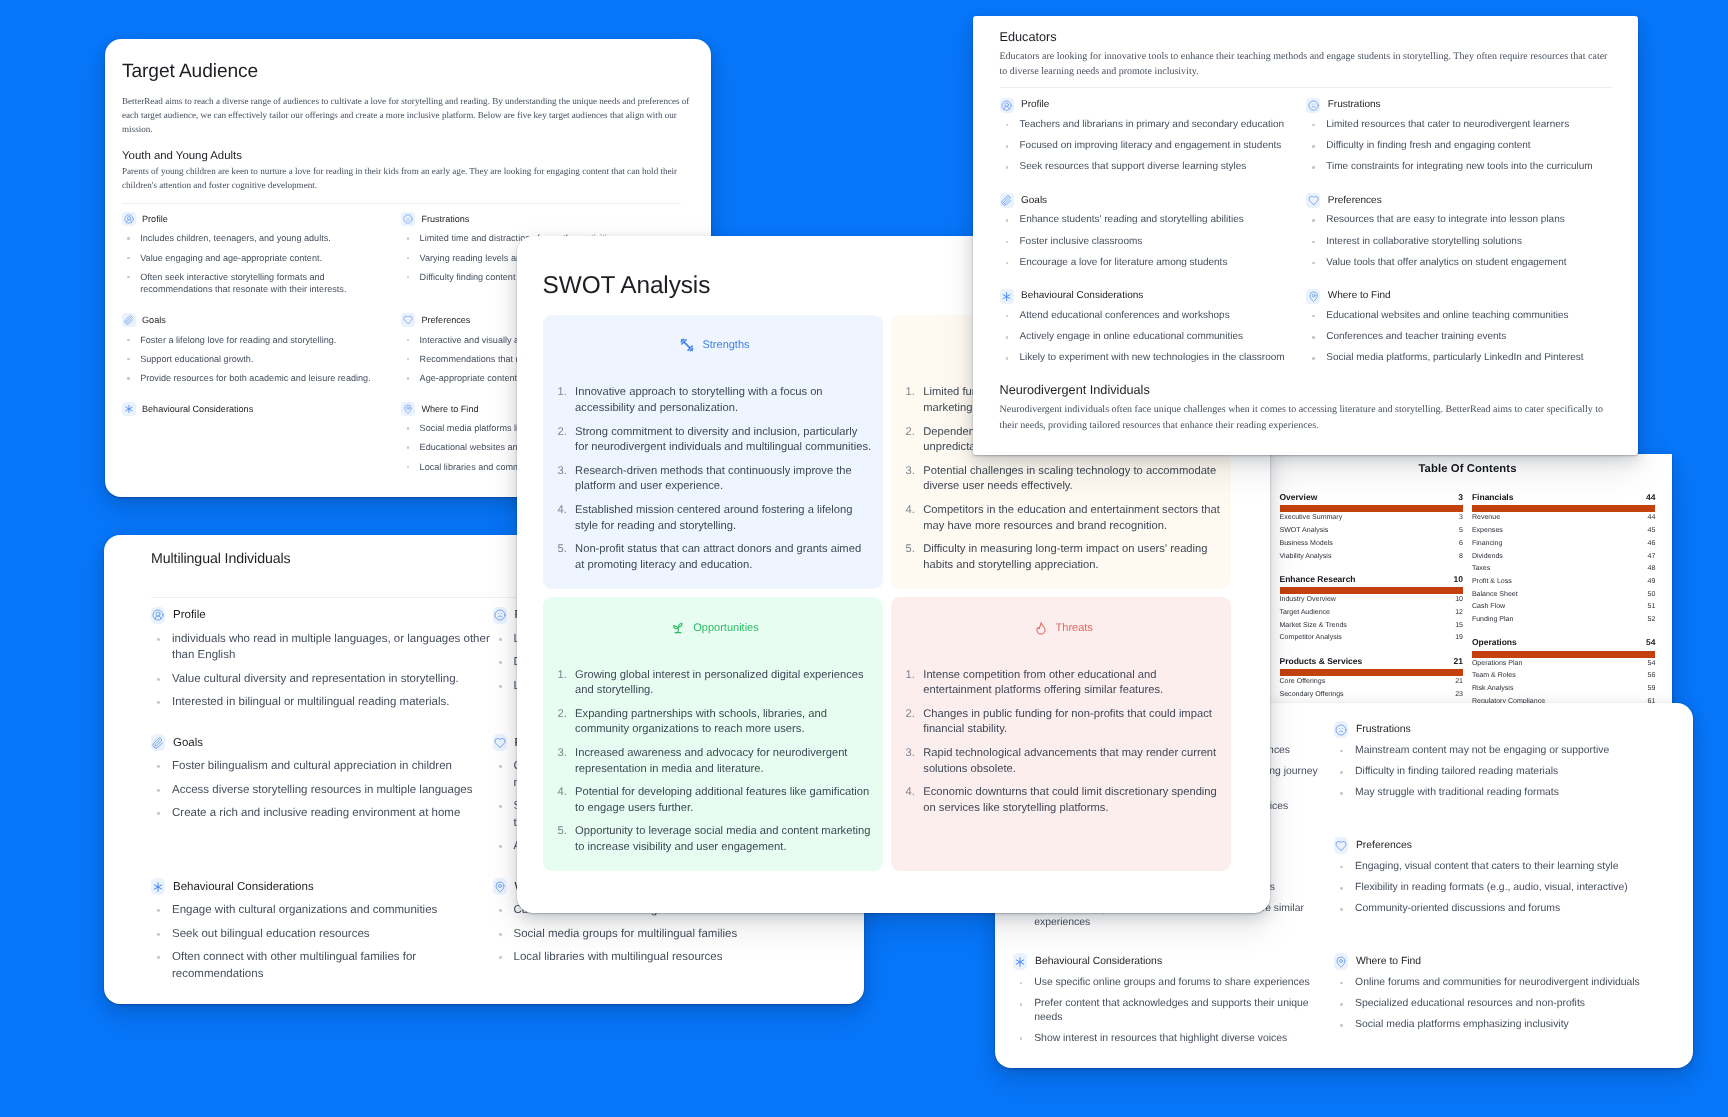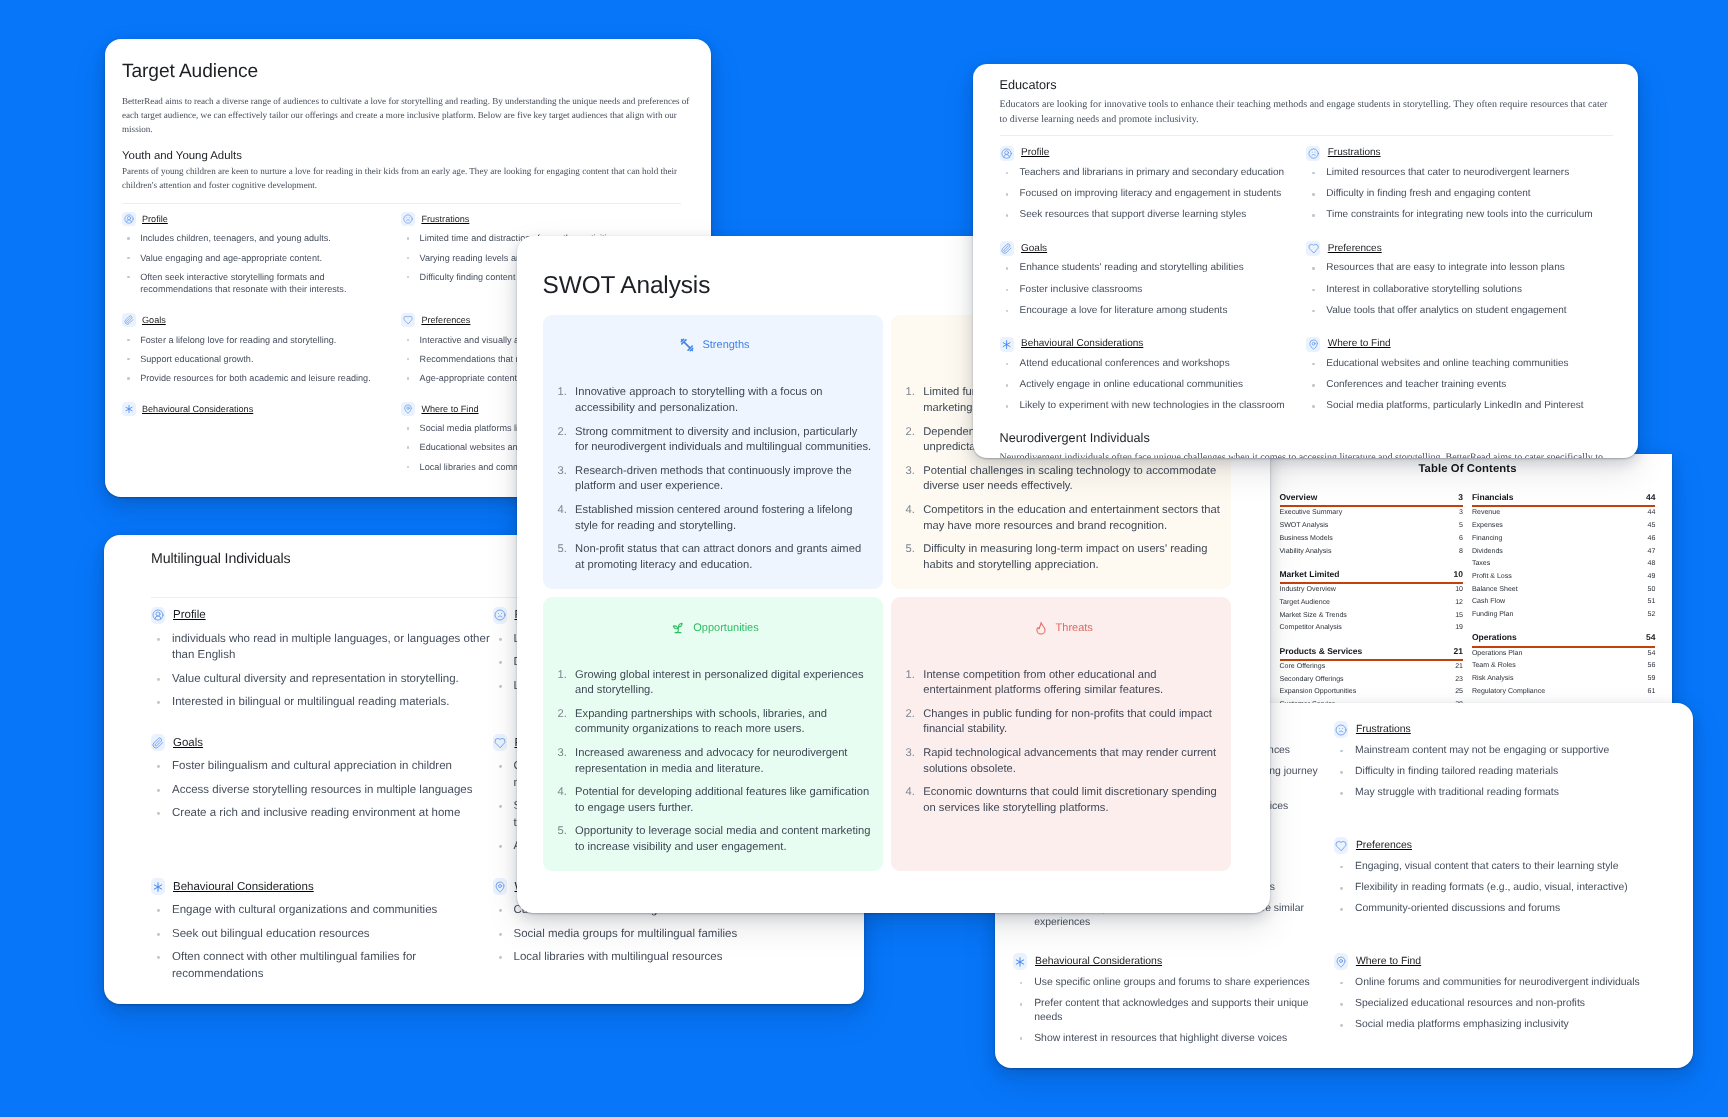--- a/index.html
+++ b/index.html
@@ -6,34 +6,34 @@
 
 html,body{margin:0;padding:0;}
 body{width:1728px;height:1117px;overflow:hidden;position:relative;background:#0776f9;
   font-family:"Liberation Sans",sans-serif;-webkit-font-smoothing:antialiased;text-rendering:geometricPrecision;}
 .card{position:absolute;background:#fff;box-shadow:0 1px 2px rgba(15,23,42,.28), 0 5px 14px rgba(15,23,42,.16), 0 14px 34px rgba(15,23,42,.10);overflow:hidden;}
 .card-title{font-size:19.2px;font-weight:400;color:#1c1f23;letter-spacing:-0.1px;line-height:1.15;}
 .sec-title{font-size:11.4px;font-weight:400;color:#1c1f23;line-height:1.25;}
 .body-text{font-size:9.1px;line-height:13.8px;color:#464f5d;font-family:Liberation Serif, serif;}
 .grid2{display:grid;grid-template-columns:1fr 1fr;column-gap:0;align-items:start;}
 .grp{margin-bottom:10.6px;}
-.grp-head{display:flex;align-items:center;gap:6px;margin-bottom:6.5px;line-height:14px;text-decoration:underline;}
+.grp-head{display:flex;align-items:center;gap:6px;margin-bottom:6.5px;line-height:14px;}
 .chip{width:14px;height:14px;border-radius:4px;background:#eaf2fd;display:flex;align-items:center;justify-content:center;flex:0 0 14px;}
 .chip svg{width:10px;height:10px;display:block;}
 .grp-label{font-size:9.1px;color:#1c1f23;}
 .bl{list-style:none;margin:0;padding:0;}
 .bl li{position:relative;padding-left:18.2px;font-size:9.1px;line-height:12.4px;color:#464f5d;margin-bottom:6.8px;}
 .bl li:before{content:"";position:absolute;left:5.4px;top:5px;width:2.6px;height:2.6px;border-radius:50%;background:#c0c7d0;}
 .nl{list-style:none;margin:0;padding:0;counter-reset:n;}
 .nl li{position:relative;padding-left:17.7px;font-size:11.2px;line-height:15.6px;margin-bottom:8px;counter-increment:n;}
 .nl li:before{content:counter(n) ".";position:absolute;left:0;top:0;font-size:11.2px;color:#7d848f;}
 .quad{border-radius:9px;padding:22.4px 10.2px 7.8px 14.8px;}
 .quad-head{display:flex;align-items:center;justify-content:center;gap:8px;margin-bottom:32px;font-size:11px;line-height:16px;}
 .quad-head svg{width:14px;height:14px;display:block;}
-.toc-h{display:flex;justify-content:space-between;align-items:baseline;font-weight:bold;font-size:8.5px;color:#15181c;padding-bottom:2.4px;border-bottom:2px solid #c2410c;line-height:11px;}
+.toc-h{display:flex;justify-content:space-between;align-items:baseline;font-weight:bold;font-size:8.5px;color:#15181c;padding-bottom:2.4px;border-bottom:7px solid #c2410c;line-height:11px;}
 .toc-r{display:flex;justify-content:space-between;align-items:baseline;font-size:7.05px;color:#2b3037;line-height:12.7px;}
 
 
 #card-target{left:105px;top:39px;width:606px;height:458px;border-radius:16px;z-index:1;}
 .c1-inner{padding:22px 30px 0 17px;}
 .c1-intro{margin:12px 0 0;width:568px;}
 .c1-sec{margin-top:13px;}
 .c1-desc{margin:1px 0 0;width:560px;}
 .c1-rule{height:1px;background:#ebeef2;margin:11px 0 7.6px;}
 #card-target .grid2{grid-template-columns:279.4px 1fr;}
@@ -44,21 +44,21 @@
 #card-multi .card-title{font-size:14.2px;}
 #card-multi .grp-label{font-size:11.5px;}
 #card-multi .bl li{font-size:11.5px;line-height:16.4px;margin-bottom:7.2px;padding-left:21px;}
 #card-multi .bl li:before{left:6.3px;top:7px;width:2.8px;height:2.8px;}
 #card-multi .grp{margin-bottom:16.4px;}
 #card-multi .chip{width:17px;height:17px;border-radius:5px;}
 #card-multi .chip svg{width:12px;height:12px;}
 #card-multi .grp-head{gap:8px;margin-bottom:7px;}
 .c2-rule{height:1px;background:#ebeef2;margin:29.2px 0 9.2px;}
 
-#card-edu{left:973px;top:16px;width:665px;height:394px;border-radius:14px;z-index:6;margin-top:48px;}
+#card-edu{left:973px;top:16px;width:665px;height:439px;border-radius:3px;z-index:6;}
 .c3-inner{padding:14px 25px 0 26.5px;font-size:10px;}
 #card-edu .body-text{font-size:10px;line-height:15.5px;}
 #card-edu .sec-title{font-size:12.7px;}
 #card-edu .grp-label{font-size:10px;}
 #card-edu .bl li{font-size:10px;line-height:14.8px;margin-bottom:6.4px;padding-left:20px;}
 #card-edu .bl li:before{left:6px;top:6px;}
 #card-edu .grp{margin-bottom:11.9px;}
 #card-edu .chip{width:15px;height:15px;}
 #card-edu .chip svg{width:11.2px;height:11.2px;}
 #card-edu .grp-head{gap:7.5px;margin-bottom:5px;}
@@ -433,21 +433,21 @@
               <span>Business Models</span>
               <span>6</span>
             </div>
             <div class="toc-r">
               <span>Viability Analysis</span>
               <span>8</span>
             </div>
           </div>
           <div class="toc-sec">
             <div class="toc-h">
-              <span>Market Limited</span>
+              <span>Enhance Research</span>
               <span>10</span>
             </div>
             <div class="toc-r">
               <span>Industry Overview</span>
               <span>10</span>
             </div>
             <div class="toc-r">
               <span>Target Audience</span>
               <span>12</span>
             </div>

